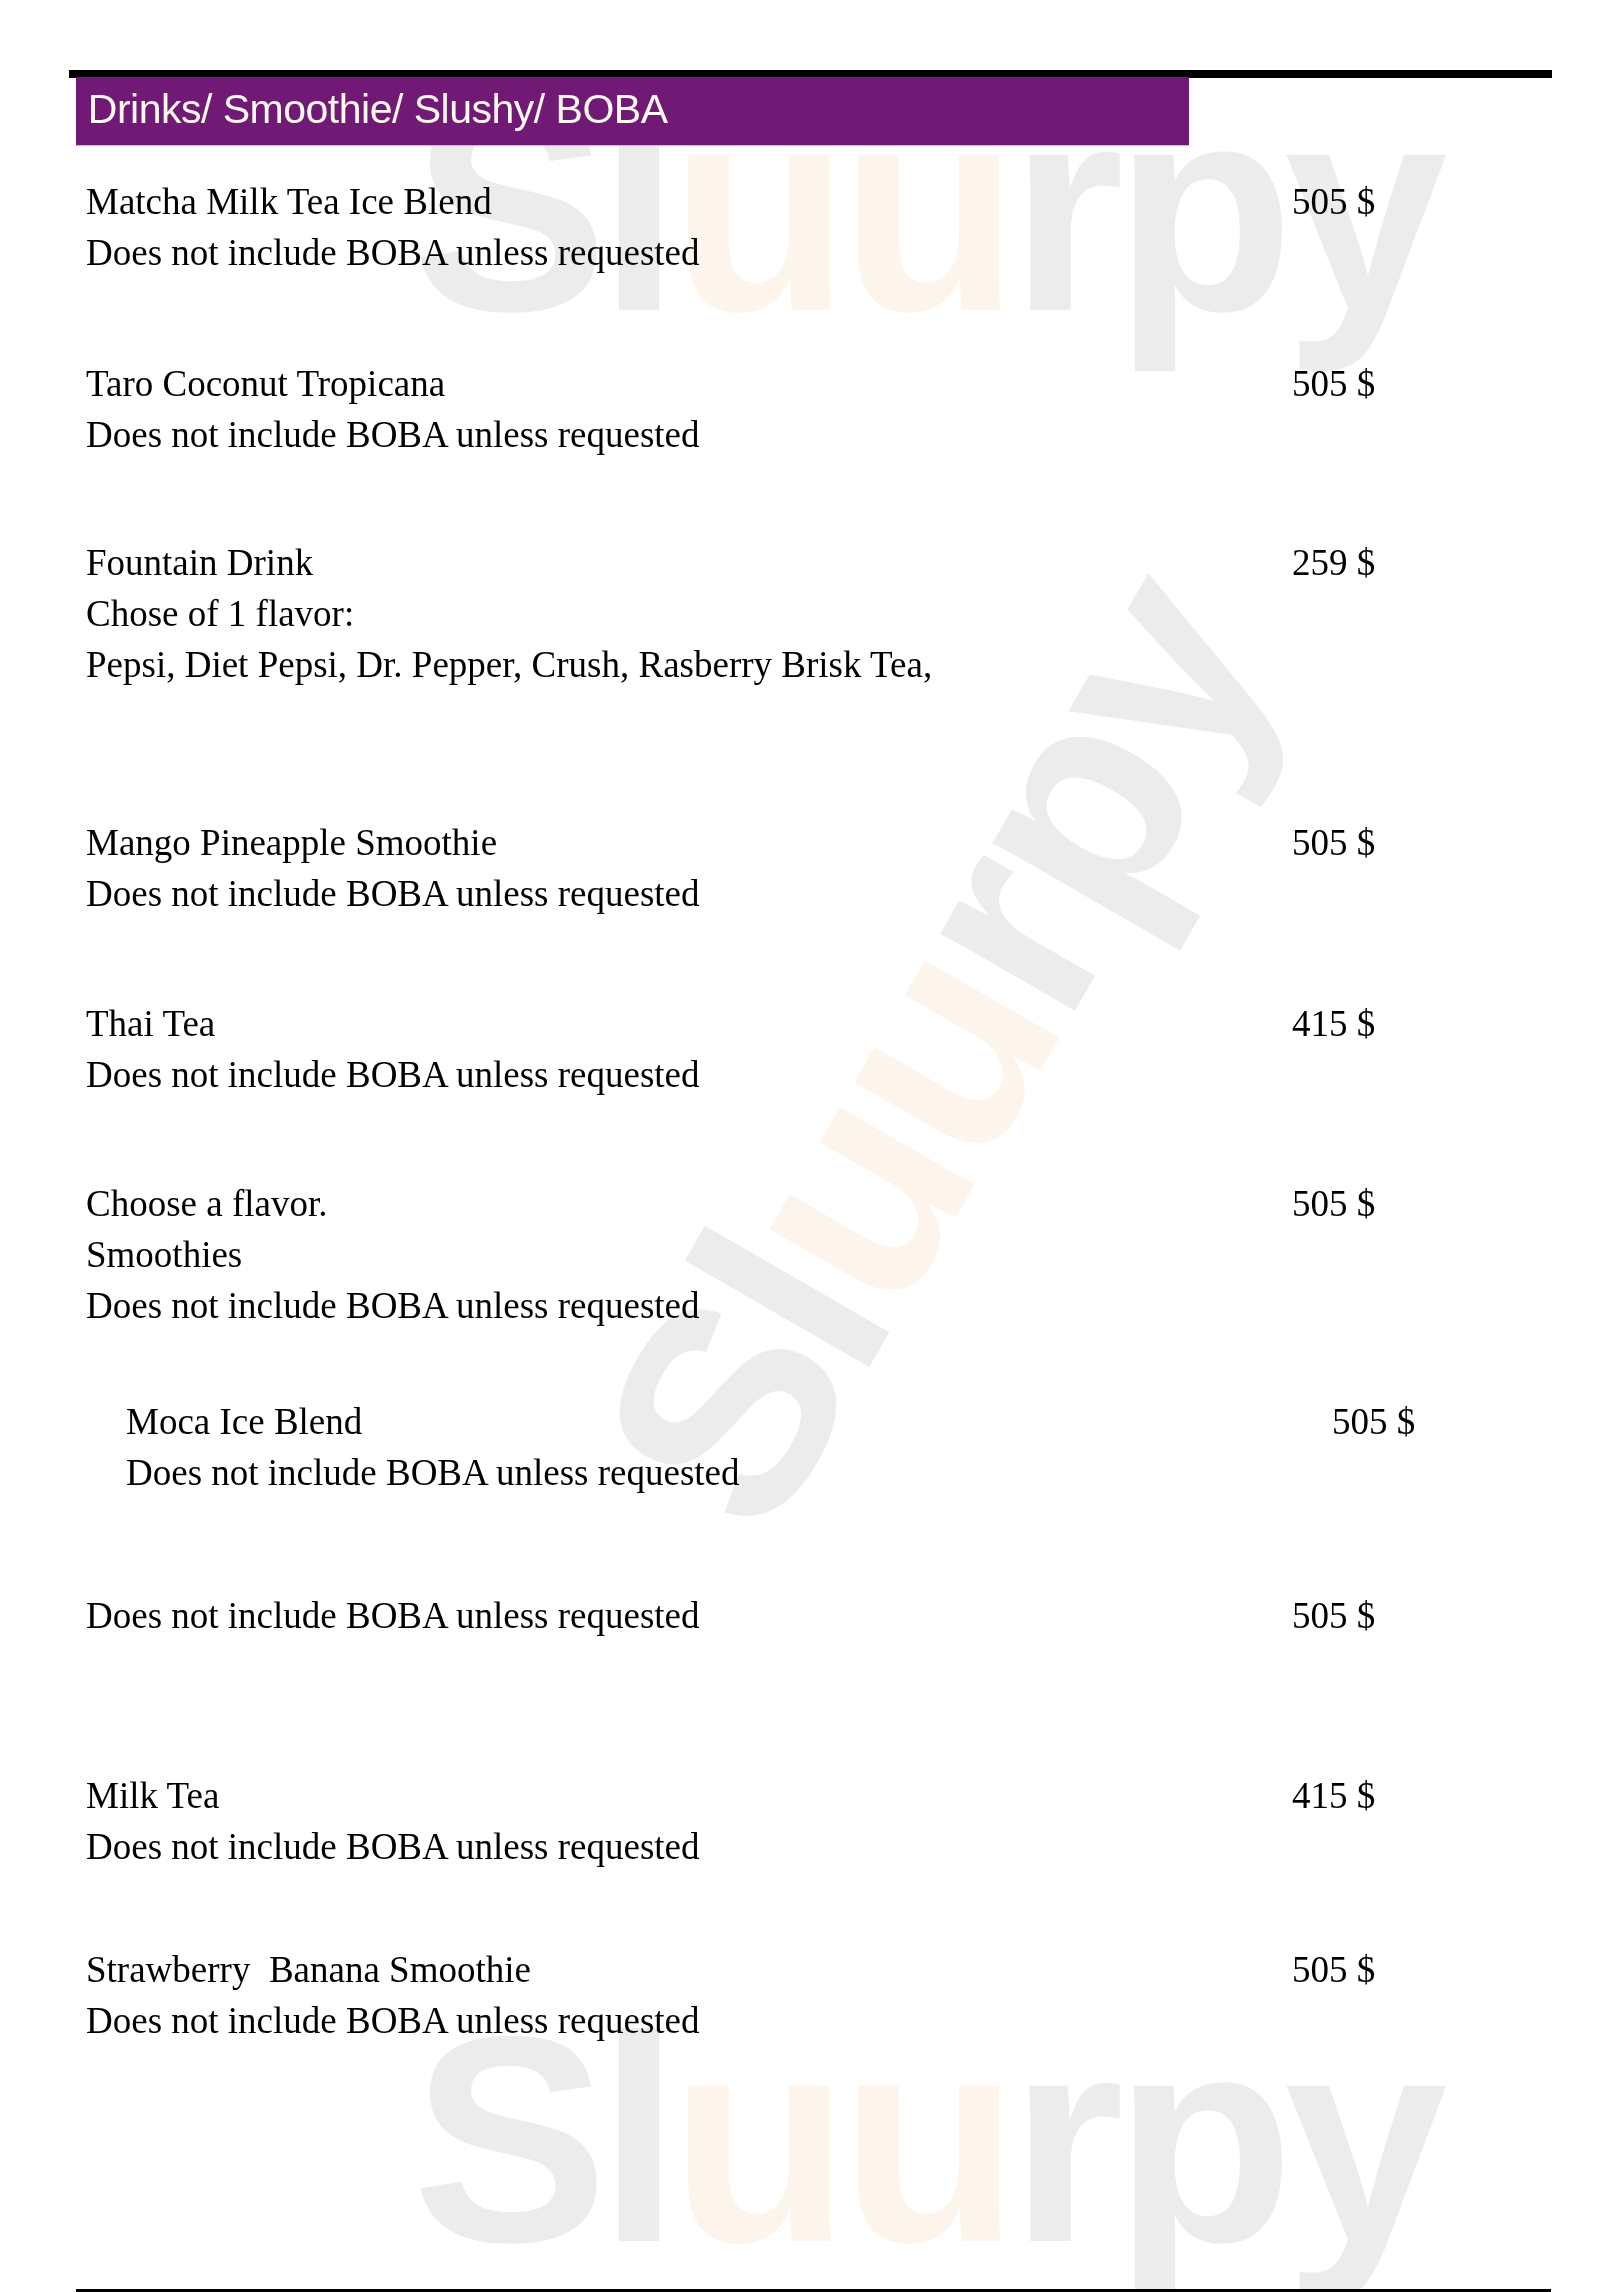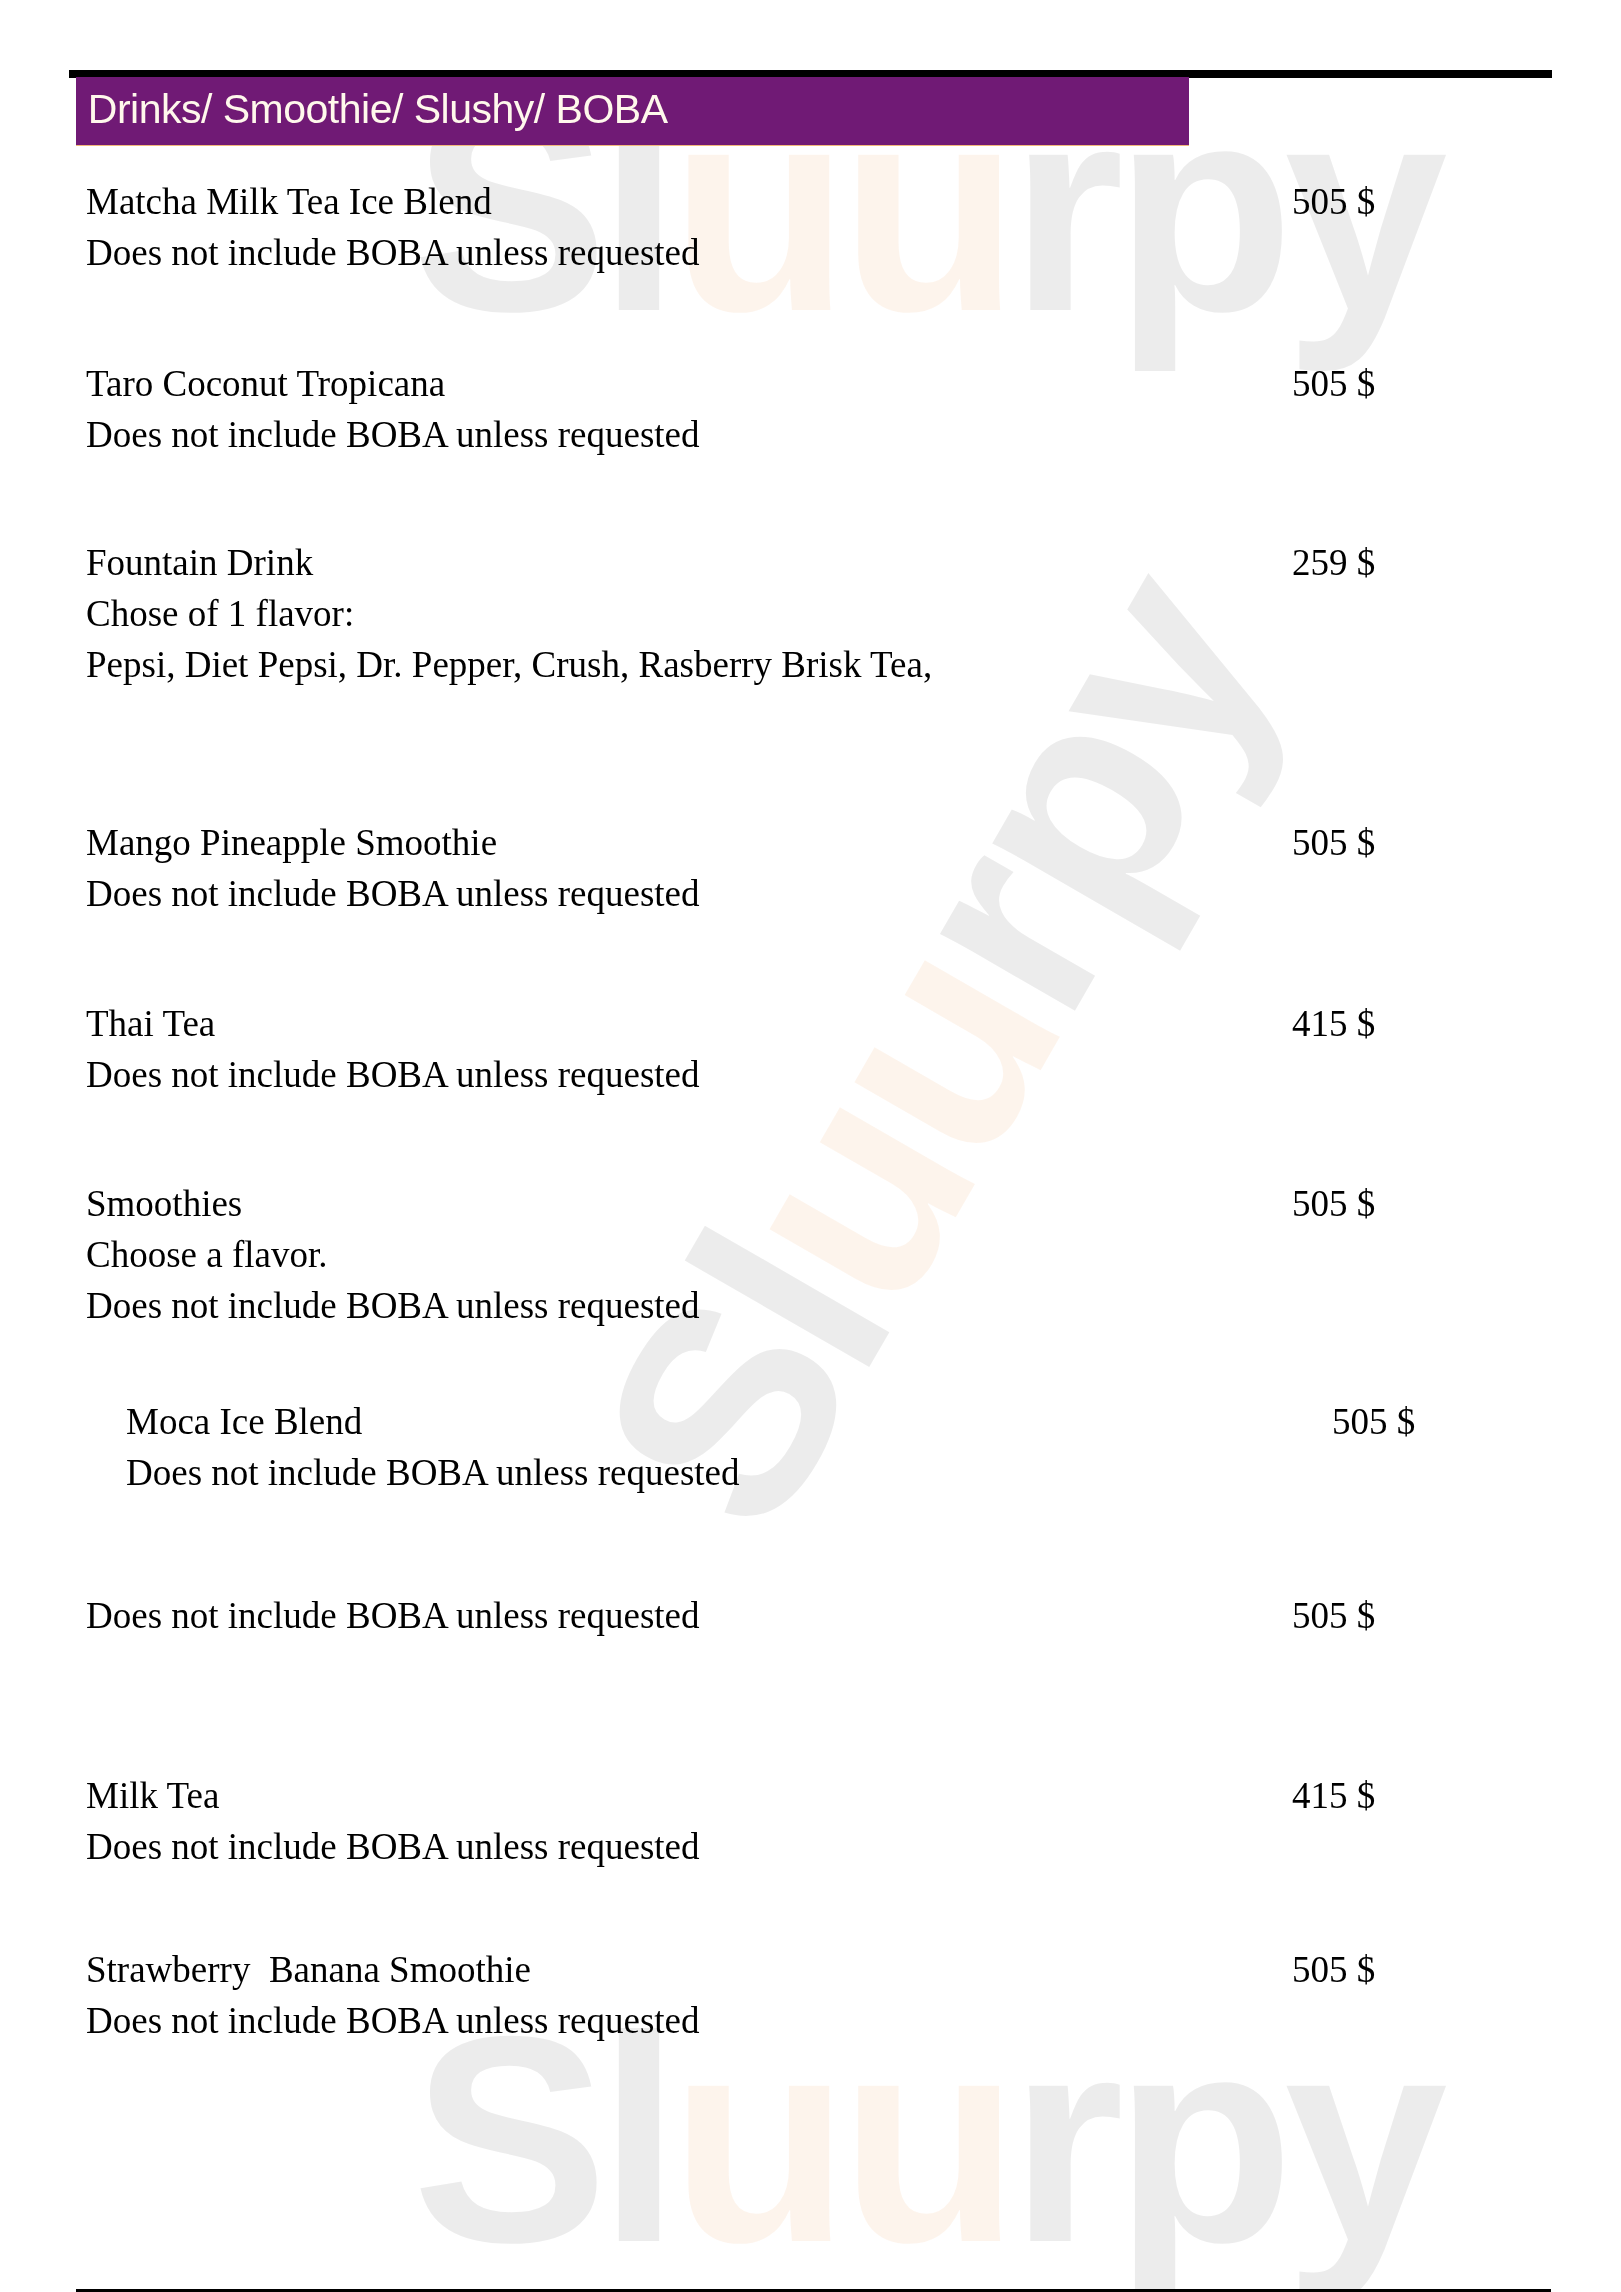--- a/index.html
+++ b/index.html
@@ -62,22 +62,22 @@
     <span class="item-price">505 $</span>
   </div>
 
   <div class="item" style="top:998px;">
     <span class="item-line">Thai Tea</span>
     <span class="item-line">Does not include BOBA unless requested</span>
     <span class="item-price">415 $</span>
   </div>
 
   <div class="item" style="top:1178px;">
+    <span class="item-line">Choose a flavor.</span>
     <span class="item-line">Smoothies</span>
-    <span class="item-line">Choose a flavor.</span>
     <span class="item-line">Does not include BOBA unless requested</span>
     <span class="item-price">505 $</span>
   </div>
 
   <div class="item" style="top:1396px;margin-left:40px;">
     <span class="item-line">Moca Ice Blend</span>
     <span class="item-line">Does not include BOBA unless requested</span>
     <span class="item-price">505 $</span>
   </div>
 

